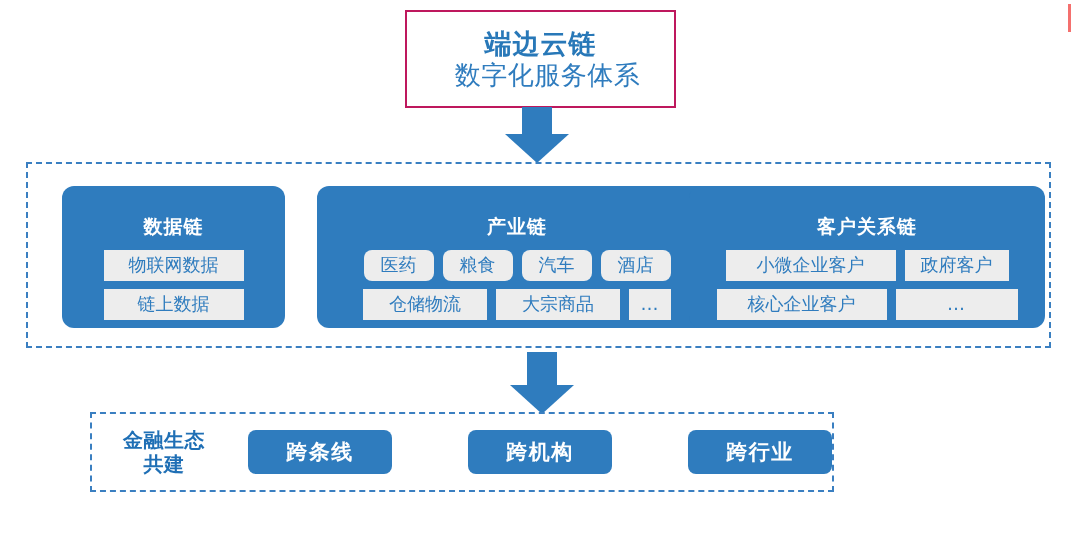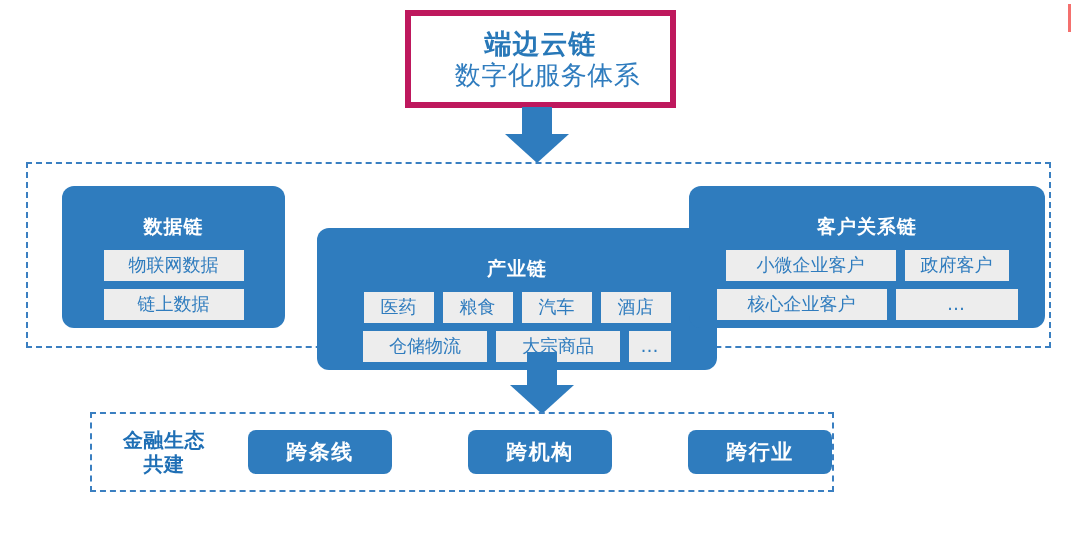--- a/index.html
+++ b/index.html
@@ -19,21 +19,21 @@
   }
 
   
   .title-card {
     position: absolute;
     left: 405px;
     top: 10px;
     width: 271px;
     height: 98px;
     background: #ffffff;
-    border: 6px solid #be185d;
+    border: 2px solid #be185d;
     box-sizing: border-box;
     display: flex;
     flex-direction: column;
     align-items: center;
     justify-content: center;
     line-height: 1.18;
     text-align: center;
   }
   .title-line1 {
     font-size: 27px;
@@ -138,25 +138,25 @@
     white-space: nowrap;
     display: flex;
     align-items: center;
     justify-content: center;
     box-sizing: border-box;
   }
   .chip.ellipsis { letter-spacing: 1px; }
 
   
   #card-data     { left: 34px;  width: 223px; }
-  #card-industry { left: 289px; width: 400px; margin-top: 42px; }
+  #card-industry { left: 289px; width: 400px; }
   #card-customer { left: 661px; width: 356px; }
 
   #card-data .chip { width: 140px; }
-  #card-industry .chip-row-1 .chip { width: 70px; }
+  #card-industry .chip-row-1 .chip { width: 70px; border-radius: 8px; }
   #card-industry .chip-row-2 .chip-wide { width: 124px; }
   #card-industry .chip-row-2 .chip.ellipsis { width: 42px; }
   #card-customer .chip-row-1 .chip-a { width: 170px; }
   #card-customer .chip-row-1 .chip-b { width: 104px; }
   #card-customer .chip-row-2 .chip-a { width: 170px; }
   #card-customer .chip-row-2 .chip.ellipsis { width: 122px; }
 
   
   #eco-container {
     left: 90px;

